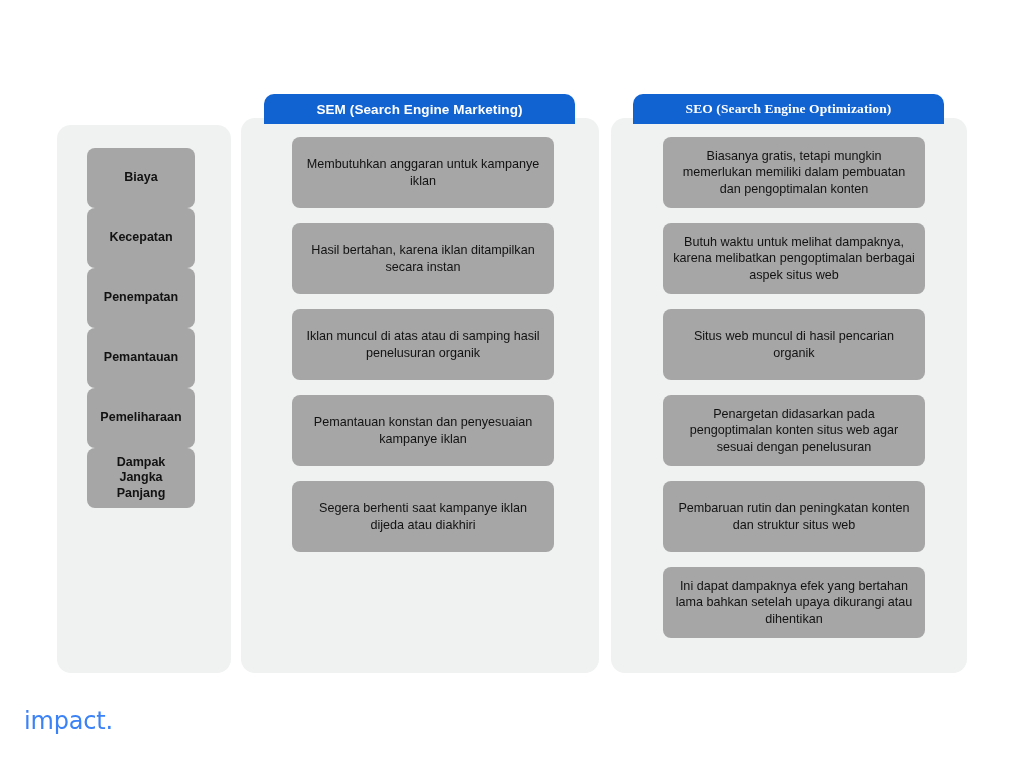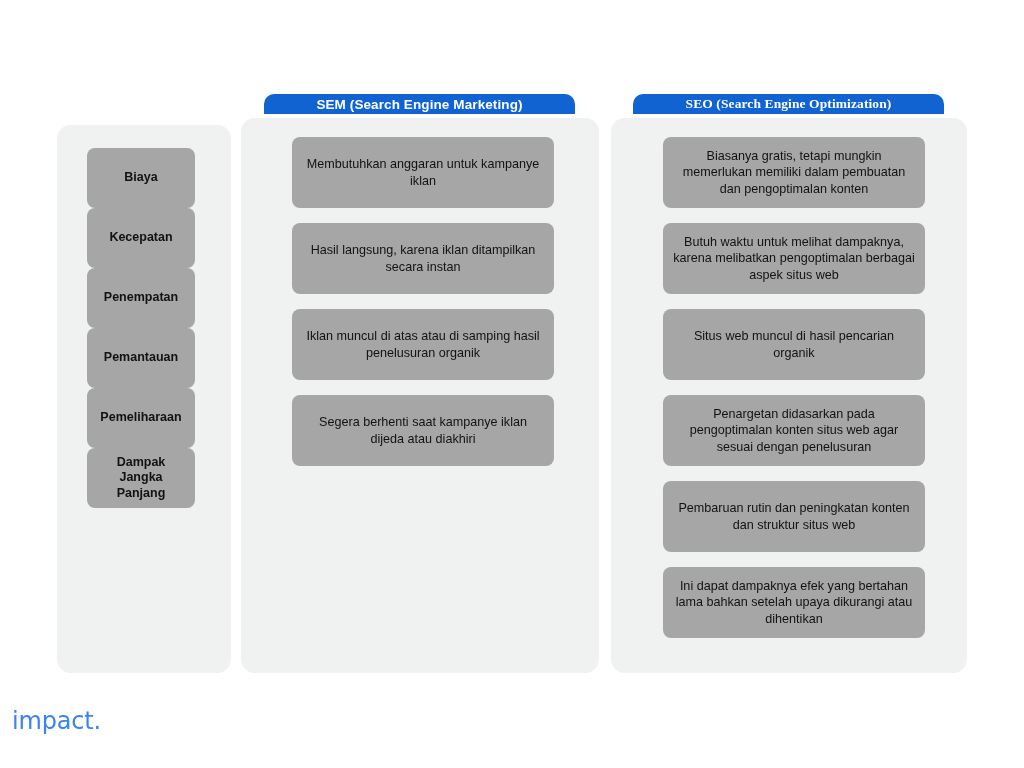--- a/index.html
+++ b/index.html
@@ -48,21 +48,21 @@
   .panel-seo {
     left: 611px;
     top: 118px;
     width: 356px;
     height: 555px;
   }
 
   
   .col-header {
     position: absolute;
-    height: 20px;
+    height: 30px;
     background: #1263d2;
     border-radius: 10px 10px 0 0;
     display: flex;
     align-items: center;
     justify-content: center;
     color: #ffffff;
     font-size: 13.5px;
     font-weight: bold;
     letter-spacing: 0.1px;
     white-space: nowrap;
@@ -130,21 +130,21 @@
     line-height: 1.32;
   }
   .stack-sem .cell:last-child,
   .stack-seo .cell:last-child {
     margin-bottom: 0;
   }
 
   
   .brand {
     position: absolute;
-    left: 12px;
+    left: 24px;
     top: 707px;
     color: #3b82f6;
     font-size: 24px;
     font-weight: normal;
     letter-spacing: -0.2px;
     font-family: "DejaVu Sans", sans-serif;
   }
 </style>
 </head>
 <body>
@@ -162,22 +162,23 @@
     <div class="cell">Biaya</div>
     <div class="cell">Kecepatan</div>
     <div class="cell">Penempatan</div>
     <div class="cell">Pemantauan</div>
     <div class="cell">Pemeliharaan</div>
     <div class="cell">Dampak Jangka Panjang</div>
   </div>
 
   <div class="stack stack-sem">
     <div class="cell">Membutuhkan anggaran untuk kampanye iklan</div>
-    <div class="cell">Hasil langsung, karena iklan ditampilkan secara instan</div>
+    <div class="cell">Hasil bertahan, karena iklan ditampilkan secara instan</div>
     <div class="cell">Iklan muncul di atas atau di samping hasil penelusuran organik</div>
+    <div class="cell">Pemantauan konstan dan penyesuaian kampanye iklan</div>
     <div class="cell">Segera berhenti saat kampanye iklan dijeda atau diakhiri</div>
   </div>
 
   <div class="stack stack-seo">
     <div class="cell">Biasanya gratis, tetapi mungkin memerlukan memiliki dalam pembuatan dan pengoptimalan konten</div>
     <div class="cell">Butuh waktu untuk melihat dampaknya, karena melibatkan pengoptimalan berbagai aspek situs web</div>
     <div class="cell">Situs web muncul di hasil pencarian organik</div>
     <div class="cell">Penargetan didasarkan pada pengoptimalan konten situs web agar sesuai dengan penelusuran</div>
     <div class="cell">Pembaruan rutin dan peningkatan konten dan struktur situs web</div>
     <div class="cell">Ini dapat dampaknya efek yang bertahan lama bahkan setelah upaya dikurangi atau dihentikan</div>

